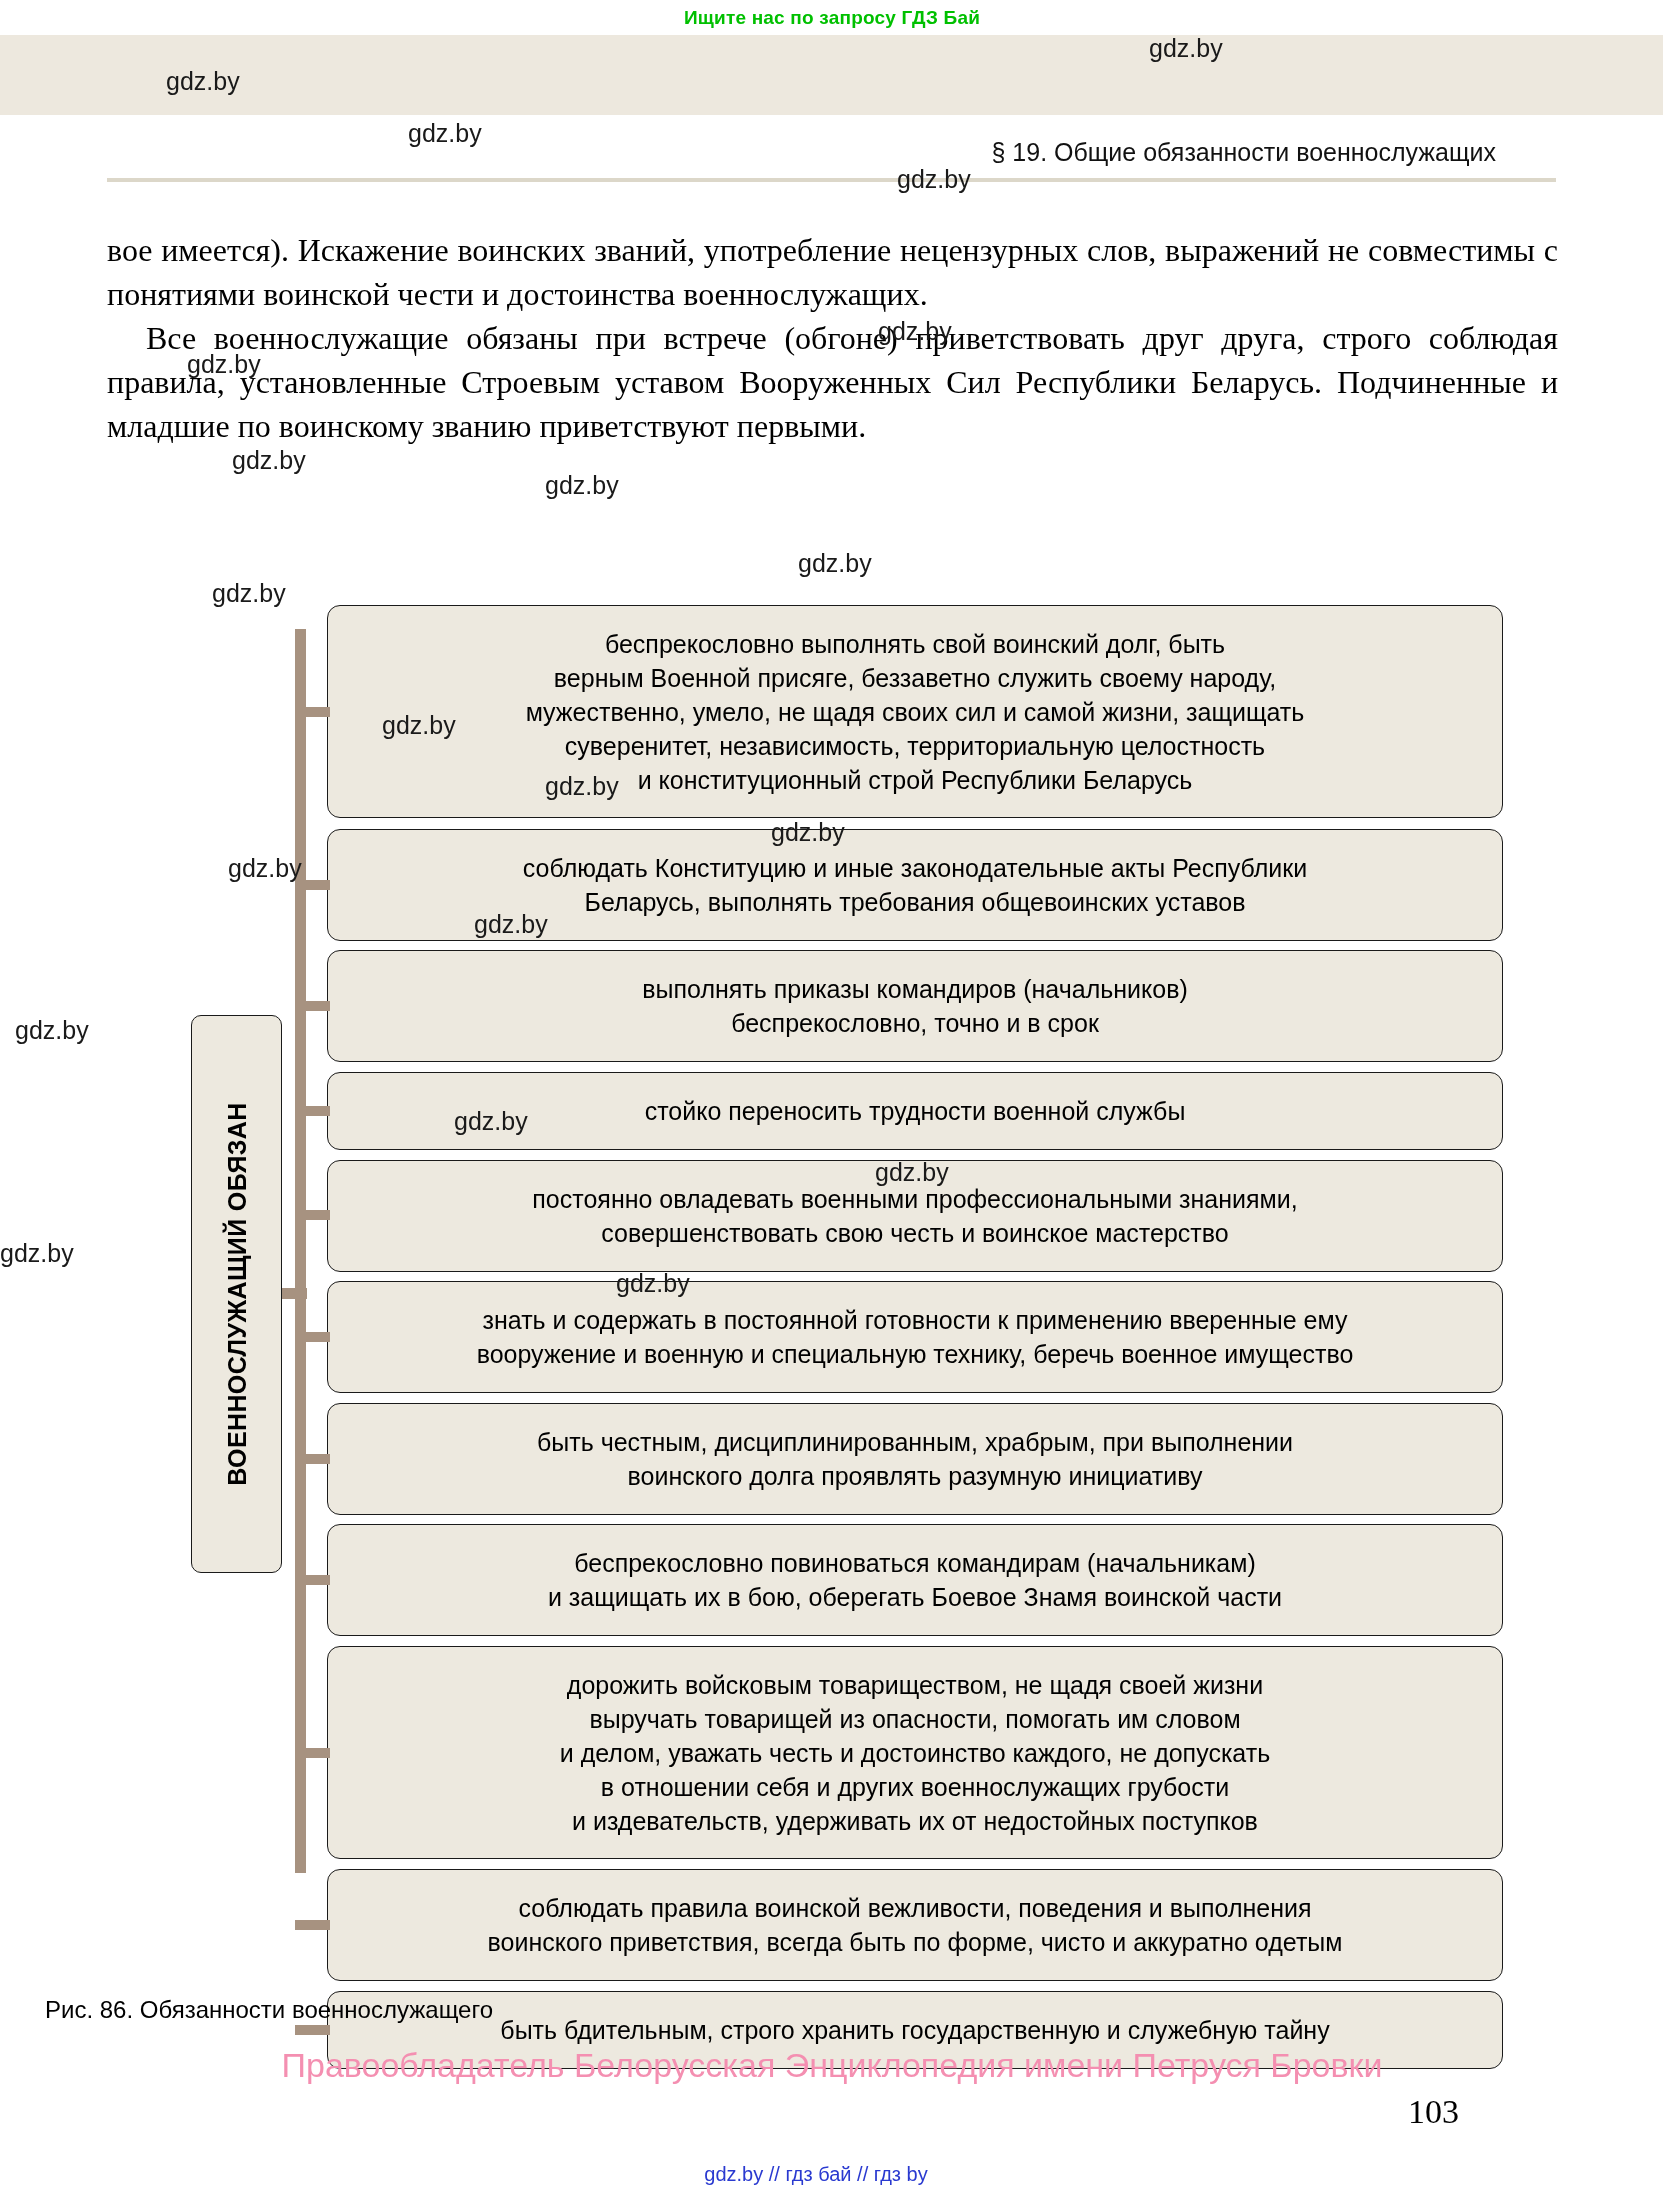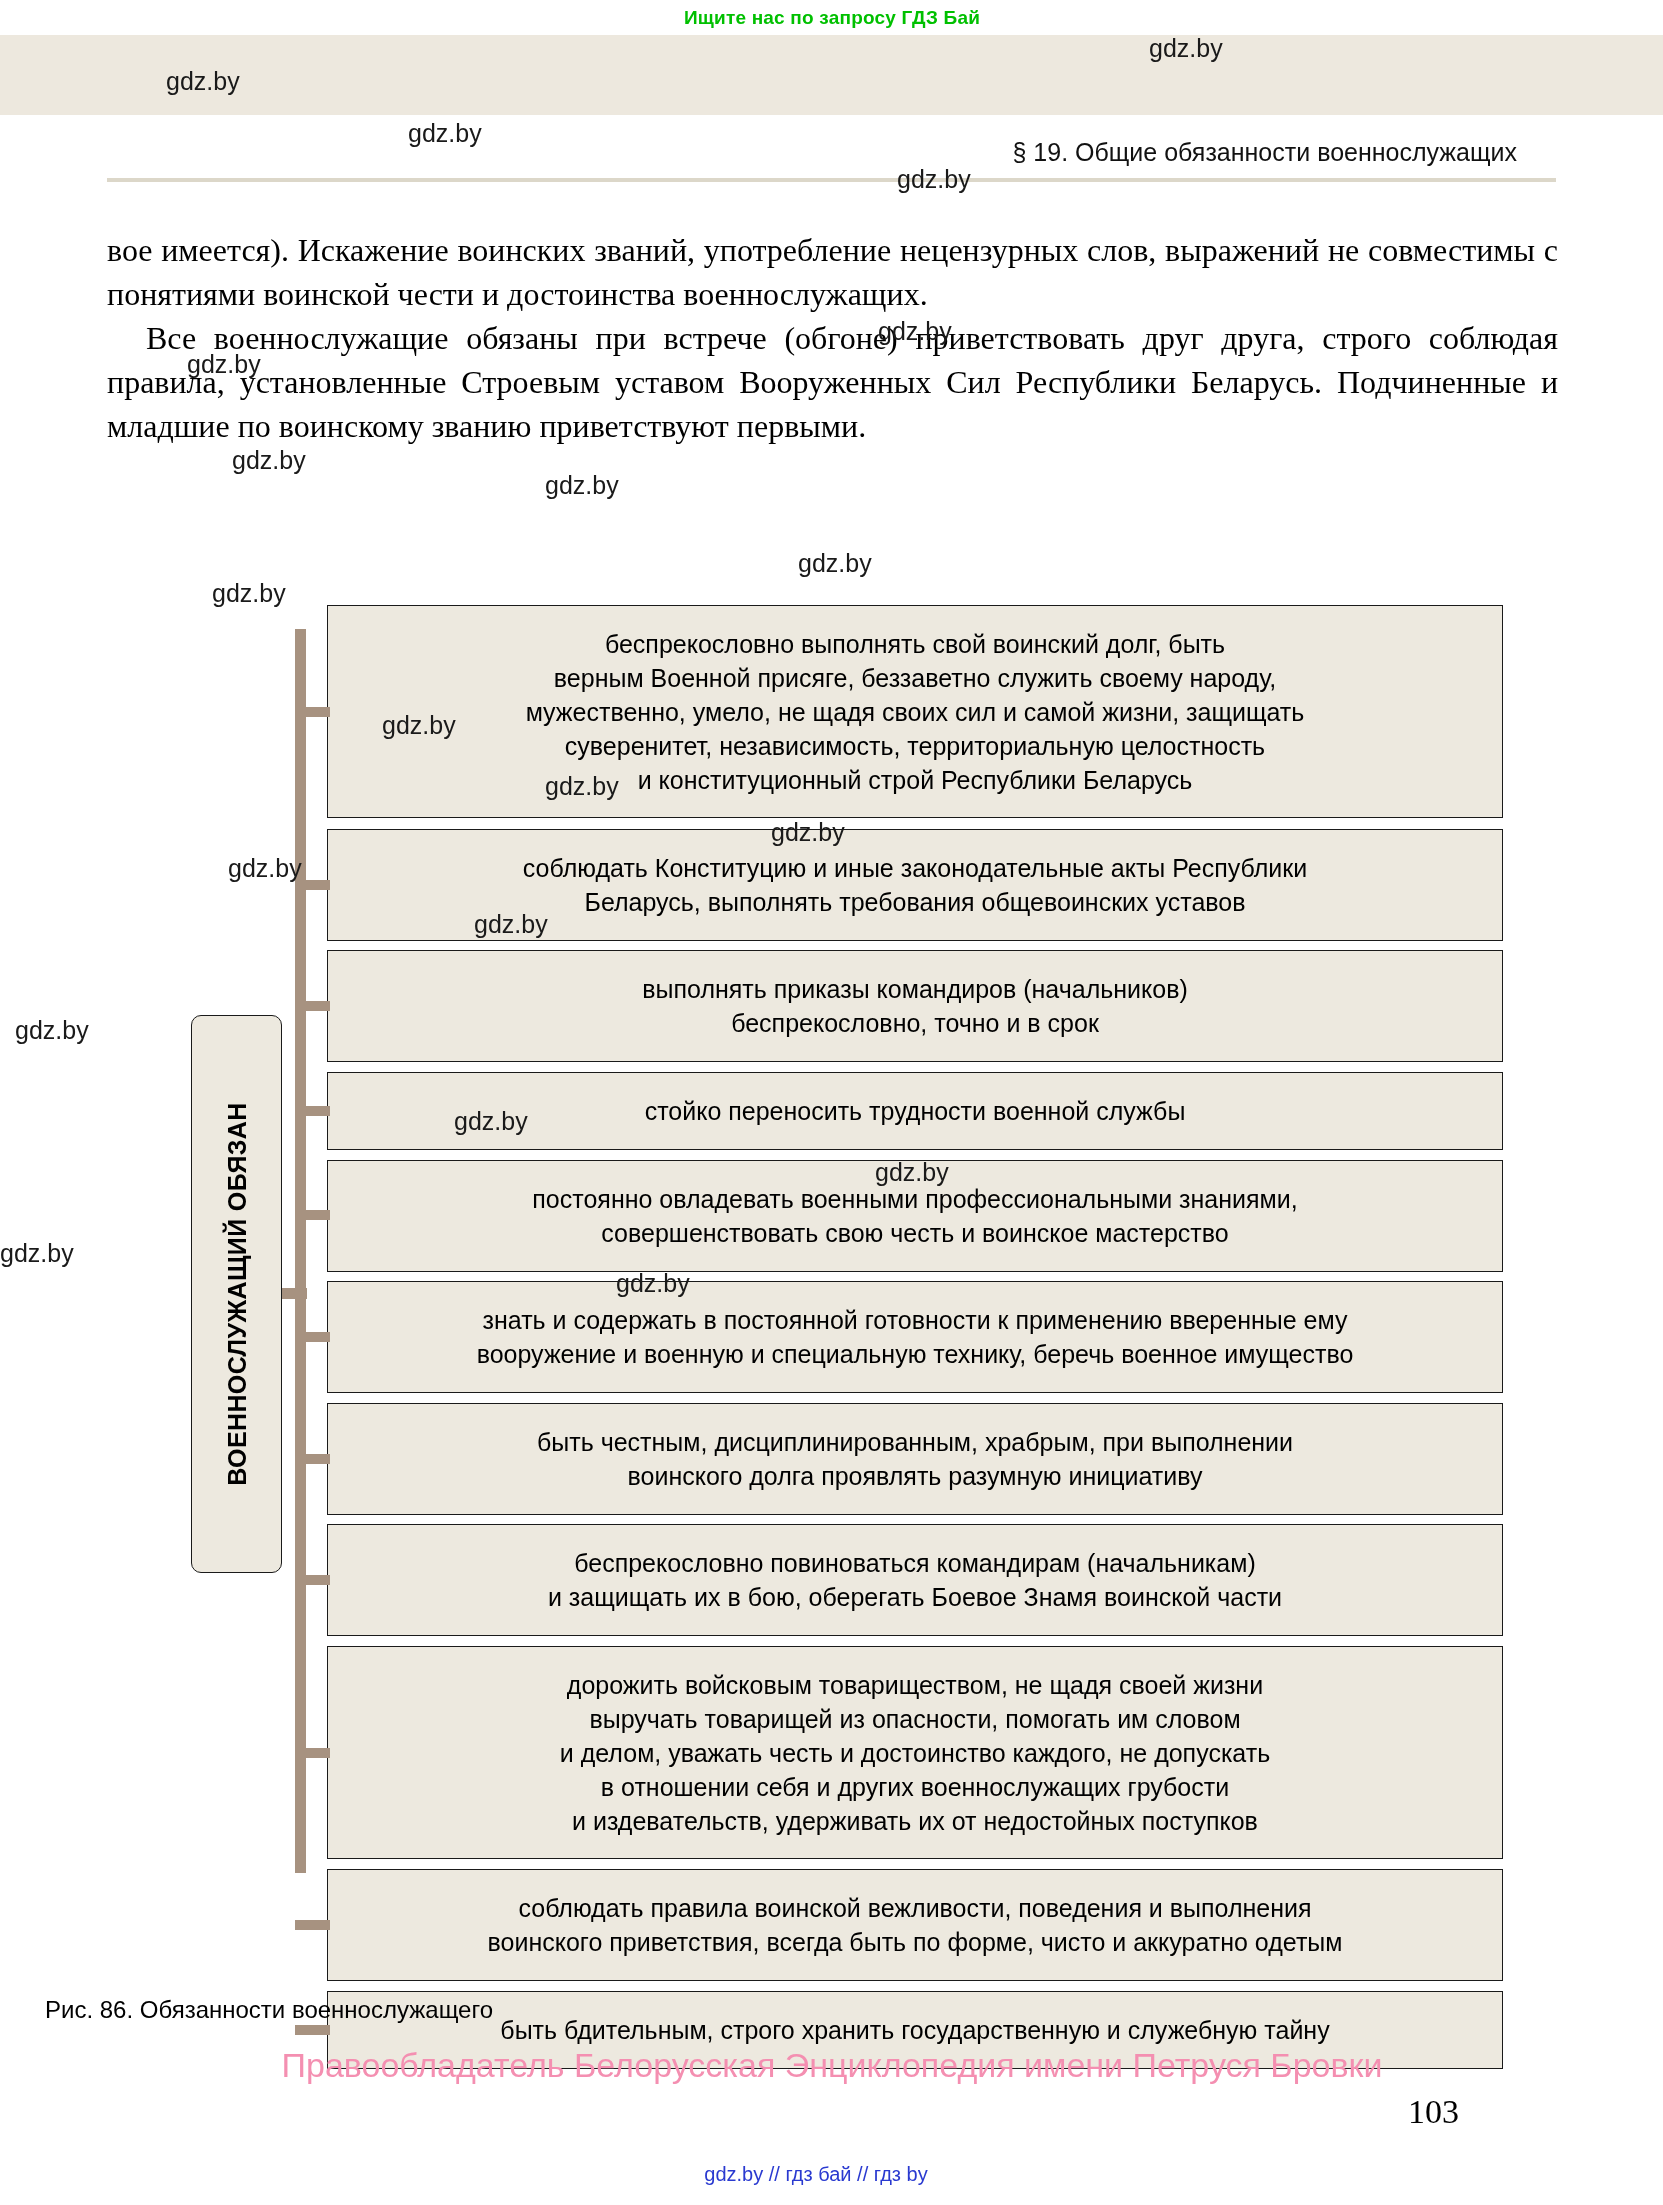--- a/index.html
+++ b/index.html
@@ -42,21 +42,20 @@
   
   .runhead {
     position: absolute;
     top: 138px;
     left: 0;
     width: 1496px;
     text-align: right;
     font-size: 25px;
     color: #111;
     font-family: "Liberation Sans", sans-serif;
-    padding-left: 21px;
   }
   .rule {
     position: absolute;
     top: 178px;
     left: 107px;
     width: 1449px;
     height: 4.2px;
     background: #DCD7C9;
   }
 
@@ -122,21 +121,21 @@
     height: 11px;
     background: #A79280;
   }
 
   .item {
     position: absolute;
     left: 327px;
     width: 1176px;
     background: #EDE9DF;
     border: 1.7px solid #1a1a1a;
-    border-radius: 0;
+    border-radius: 13px;
     box-sizing: border-box;
     display: flex;
     align-items: center;
     justify-content: center;
   }
   .item-text {
     display: block;
     width: 100%;
     text-align: center;
     font-size: 25px;

